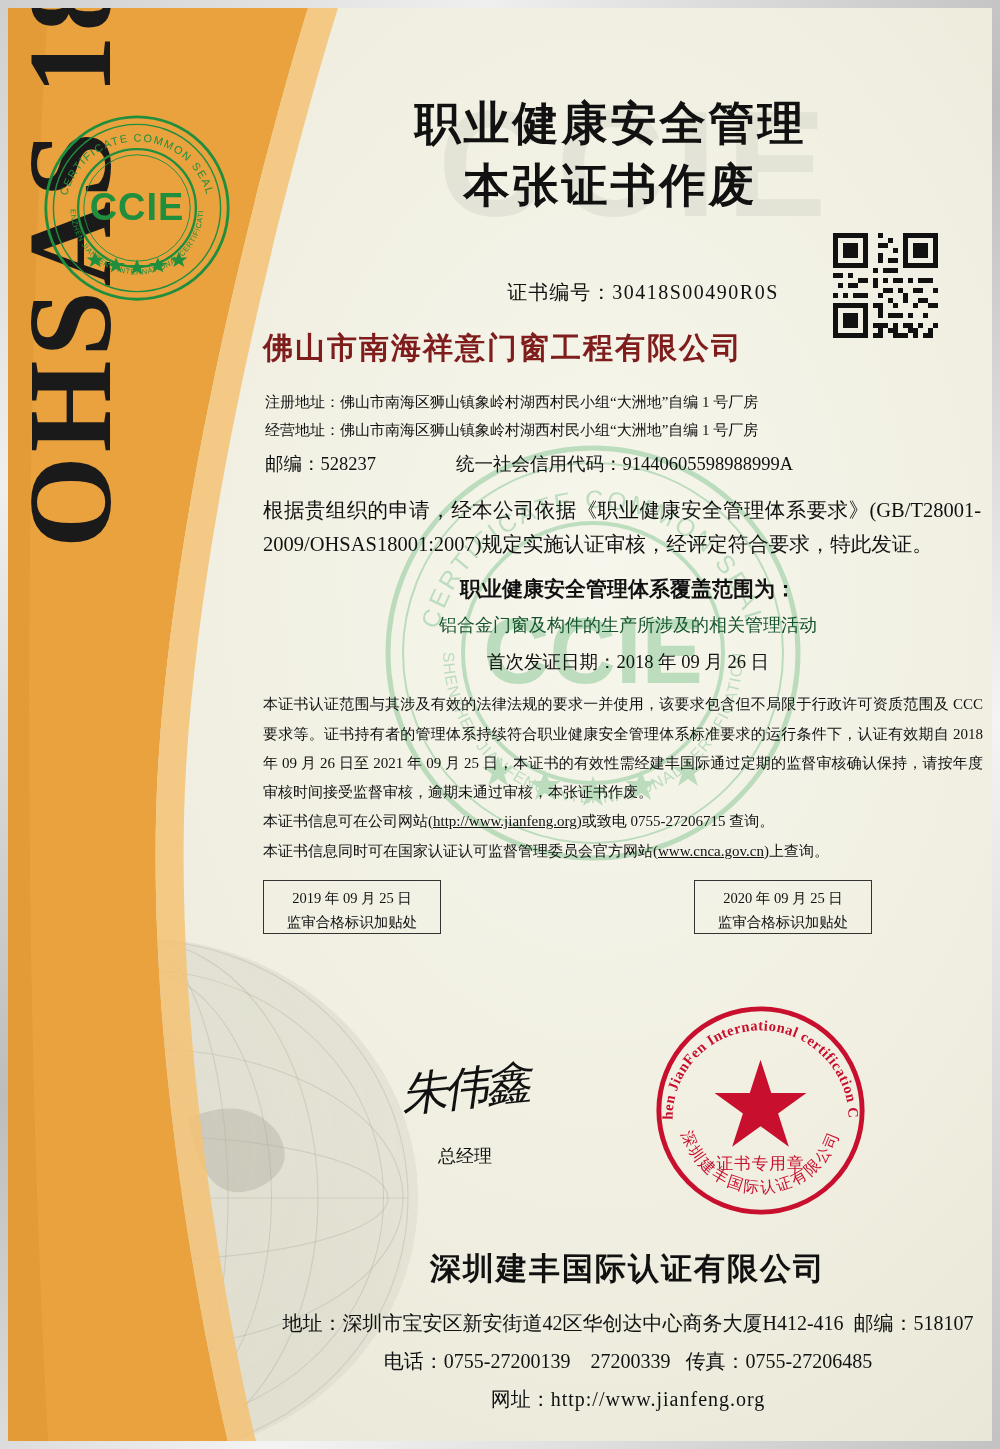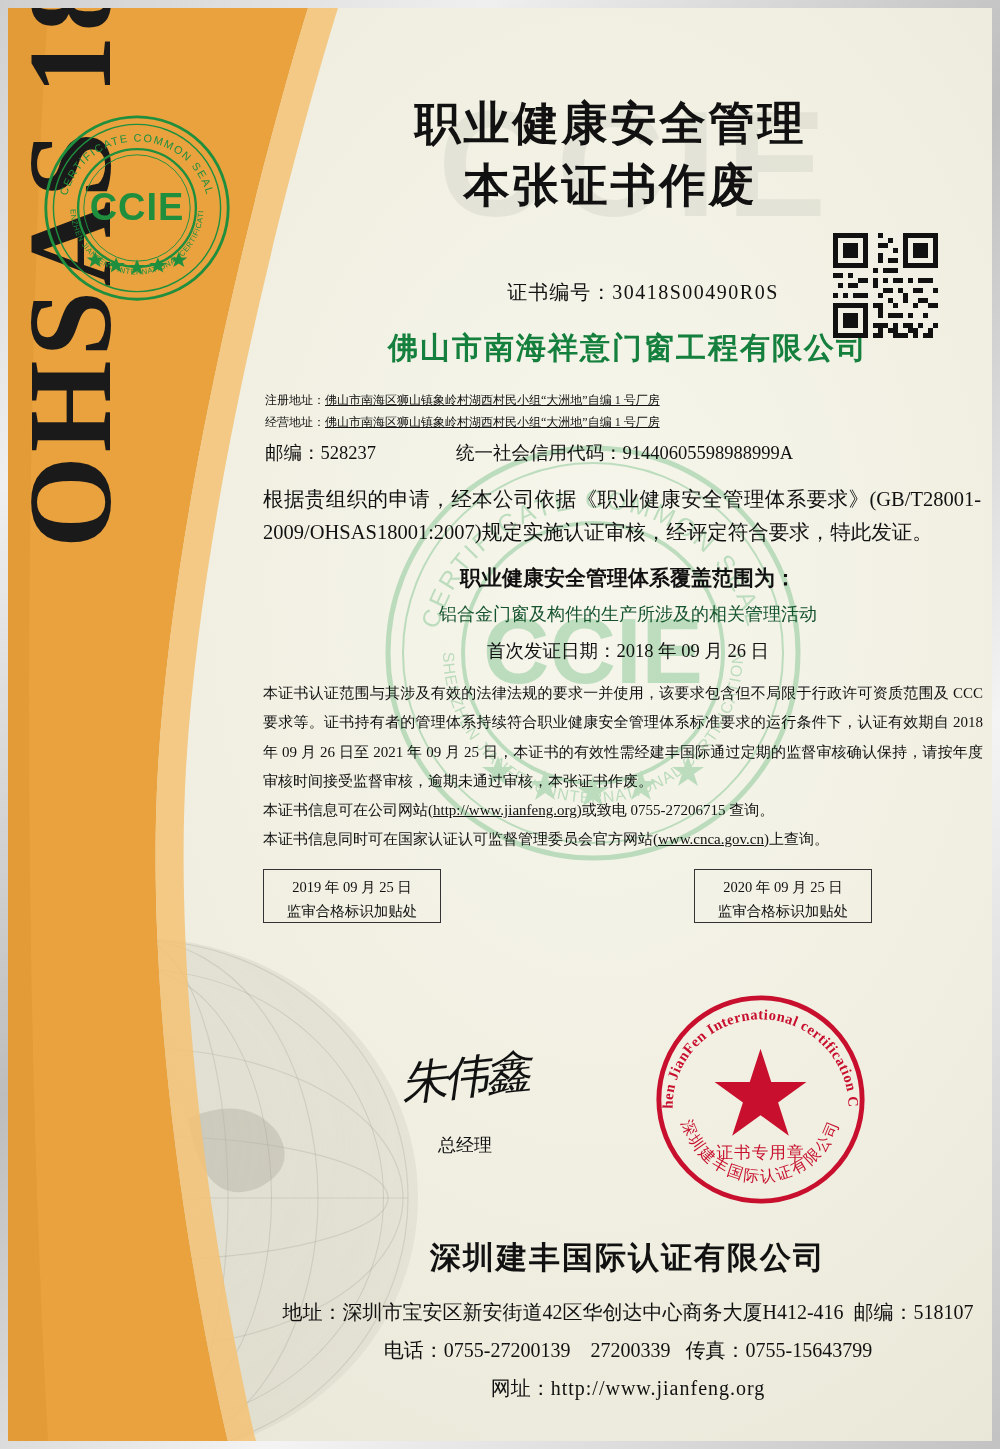--- a/index.html
+++ b/index.html
@@ -138,34 +138,33 @@
     margin-top: 62px;
     text-align: center;
     font-size: 20px;
     color: #111;
     letter-spacing: 1px;
     padding-left: 40px;
   }
   .cert-no .val { font-family: "Liberation Serif", serif; letter-spacing: 1.5px; }
   .company {
     margin-top: 22px;
-    text-align: center;
+    text-align: left;
     font-size: 30px;
     font-weight: bold;
     letter-spacing: 2px;
-    color: #15803d;
+    color: #7f1d1d;
     padding-left: 10px;
   }
   .addr-block {
     margin-top: 20px;
-    font-size: 12px;
+    font-size: 15px;
     line-height: 1.85;
     color: #111;
     padding-left: 12px;
-    text-decoration: underline;
   }
   .addr-row .lbl { display: inline-block; }
   .zip-row {
     margin-top: 6px;
     font-size: 18.5px;
     color: #111;
     padding-left: 12px;
   }
   .zip-row .zip { margin-right: 80px; }
   .para {
@@ -514,21 +513,21 @@
         </svg>
       </div>
 
       <div class="issuer">深圳建丰国际认证有限公司</div>
 
       <div class="footer">
         <div>
           <span>地址：</span><span>深圳市宝安区新安街道42区华创达中心商务大厦H412-416</span>&nbsp;&nbsp;<span>邮编：</span><span>518107</span>
         </div>
         <div>
-          <span>电话：</span><span>0755-27200139　27200339</span>&nbsp;&nbsp;&nbsp;<span>传真：</span><span>0755-15643799</span>
+          <span>电话：</span><span>0755-27200139　27200339</span>&nbsp;&nbsp;&nbsp;<span>传真：</span><span>0755-27206485</span>
         </div>
         <div>
           <span>网址：</span><span class="web">http://www.jianfeng.org</span>
         </div>
       </div>
 
     </div>
   </div>
 </div>
 

